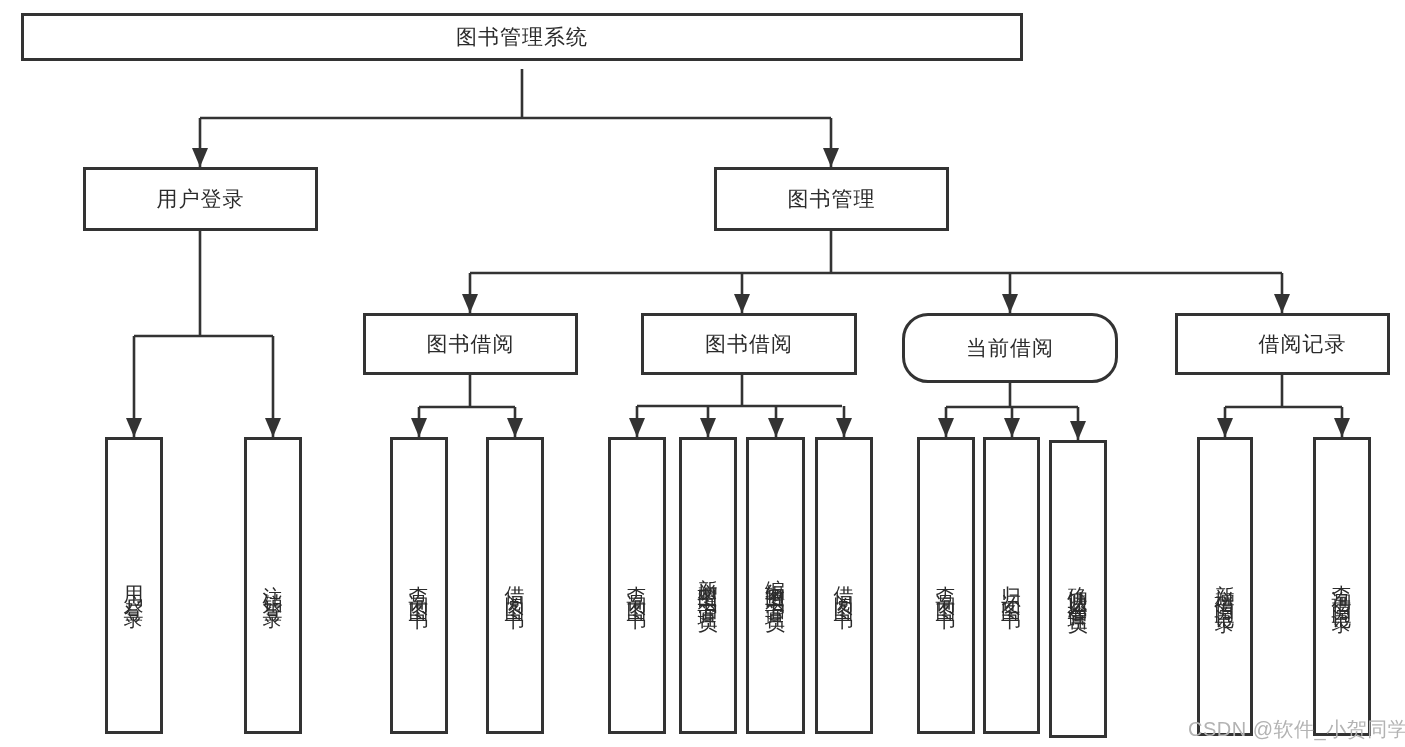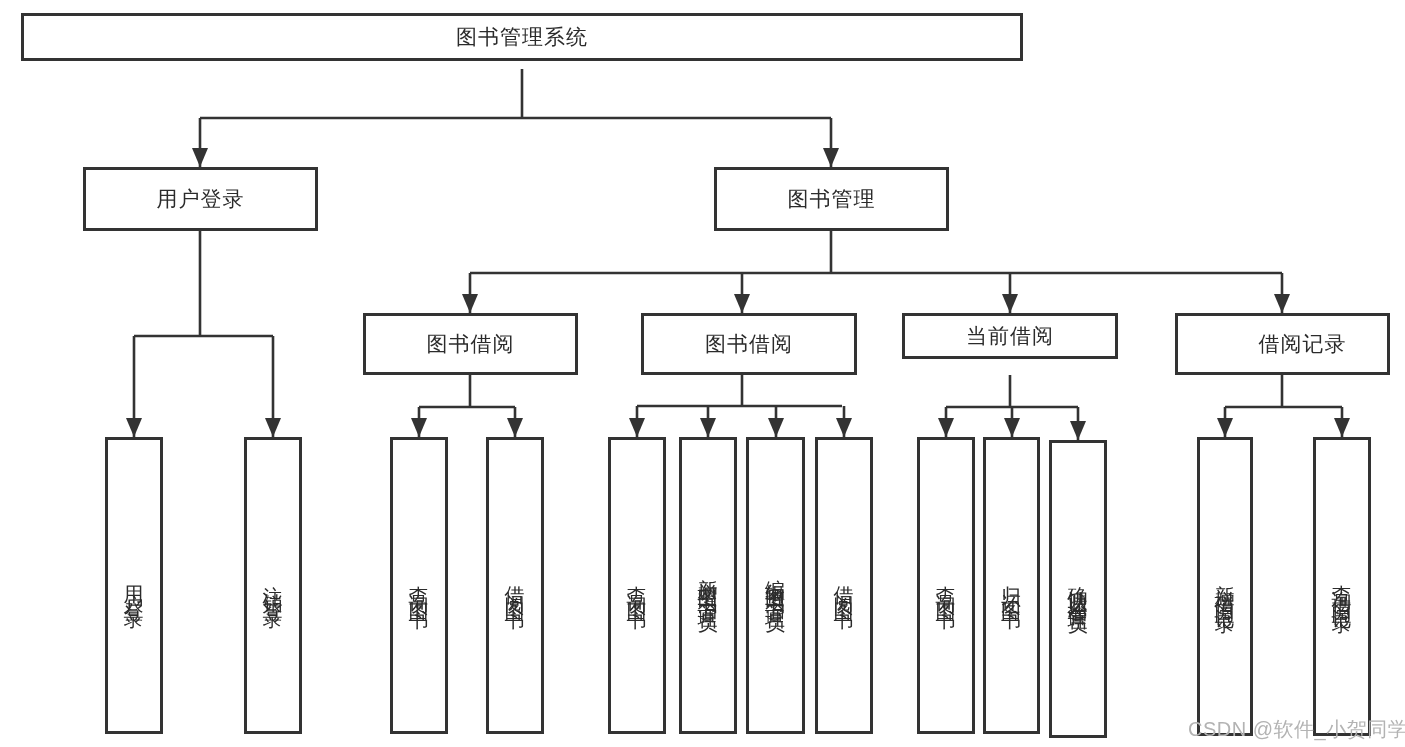--- a/index.html
+++ b/index.html
@@ -44,21 +44,21 @@
   }
   .node .lbl {
     white-space: nowrap;
   }
   
   #n-root            { left: 21px;   top: 13px;  width: 1002px; height: 48px; }
   #n-user-login      { left: 83px;   top: 167px; width: 235px;  height: 64px; }
   #n-book-mgmt       { left: 714px;  top: 167px; width: 235px;  height: 64px; justify-content: center; }
   #n-new-book        { left: 363px;  top: 313px; width: 215px;  height: 62px; }
   #n-book-borrow     { left: 634px;  top: 313px; width: 216px;  height: 62px; margin-left: 7px; }
-  #n-current-borrow  { left: 902px;  top: 313px; width: 216px;  height: 46px; }
+  #n-current-borrow  { left: 902px;  top: 313px; width: 216px;  height: 70px; border-radius: 26px; }
   #n-borrow-records  { left: 1175px; top: 313px; width: 215px;  height: 62px; padding-left: 40px; }
   
   .leaf { top: 437px; height: 297px; width: 58px; }
   #l-user-login      { left: 105px; }
   #l-logout          { left: 244px; }
   #l-query-book-1    { left: 390px; }
   #l-borrow-book-1   { left: 486px; }
   #l-query-book-2    { left: 608px; }
   #l-add-book        { left: 679px; letter-spacing: 5px; }
   #l-edit-book       { left: 746px; width: 59px; letter-spacing: 5px; }

